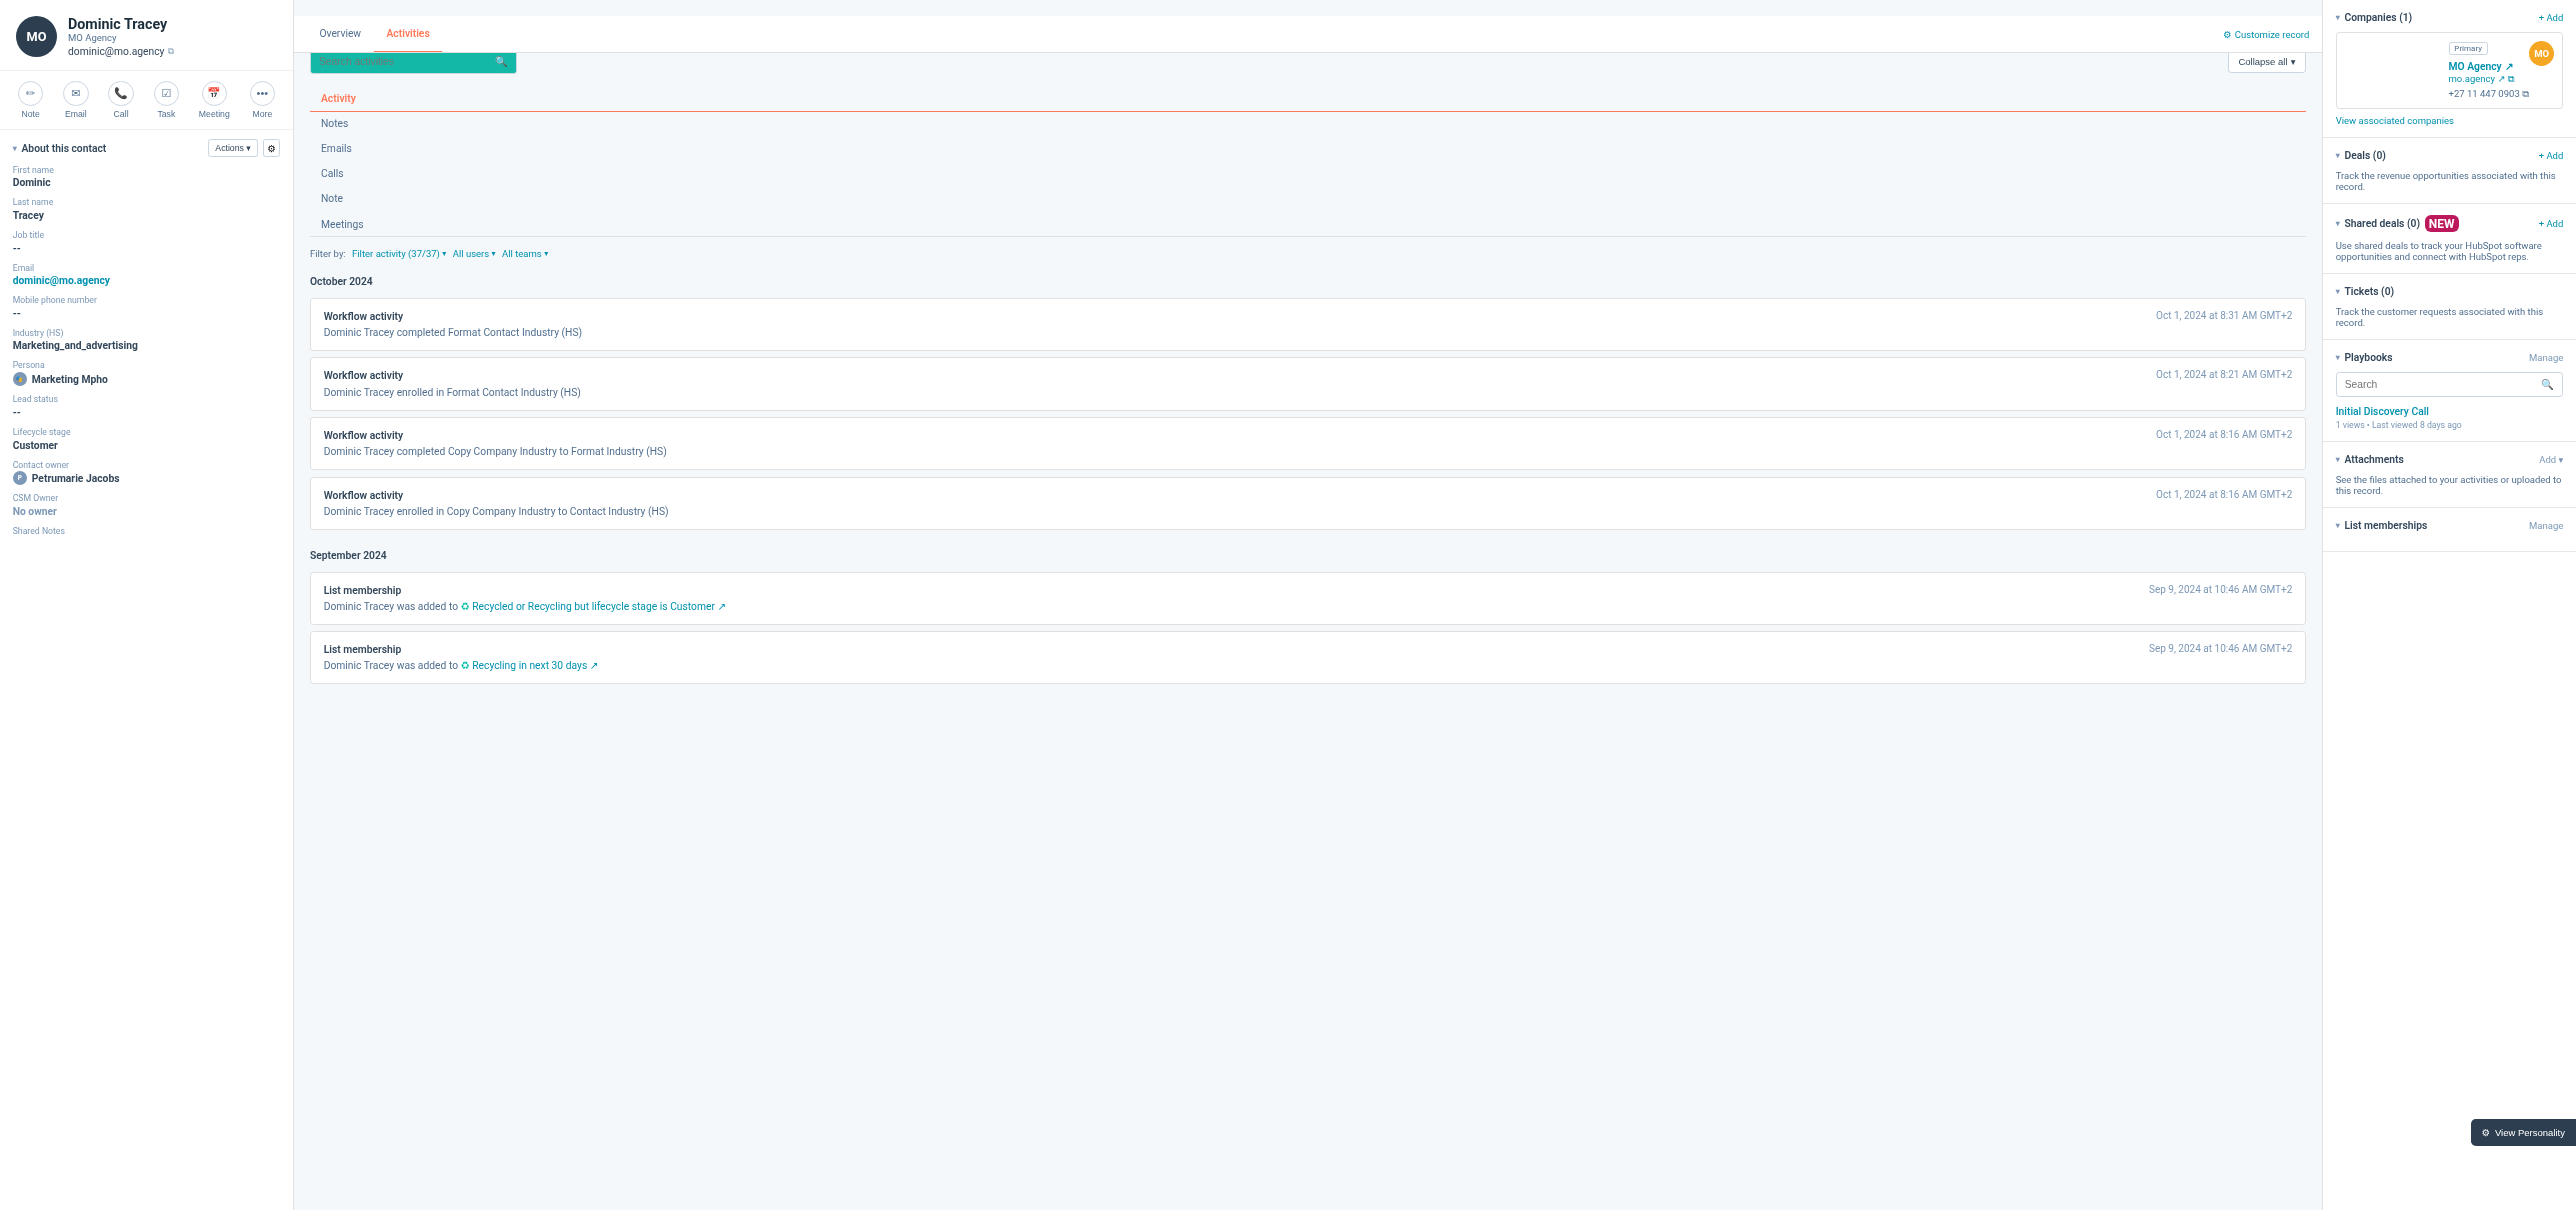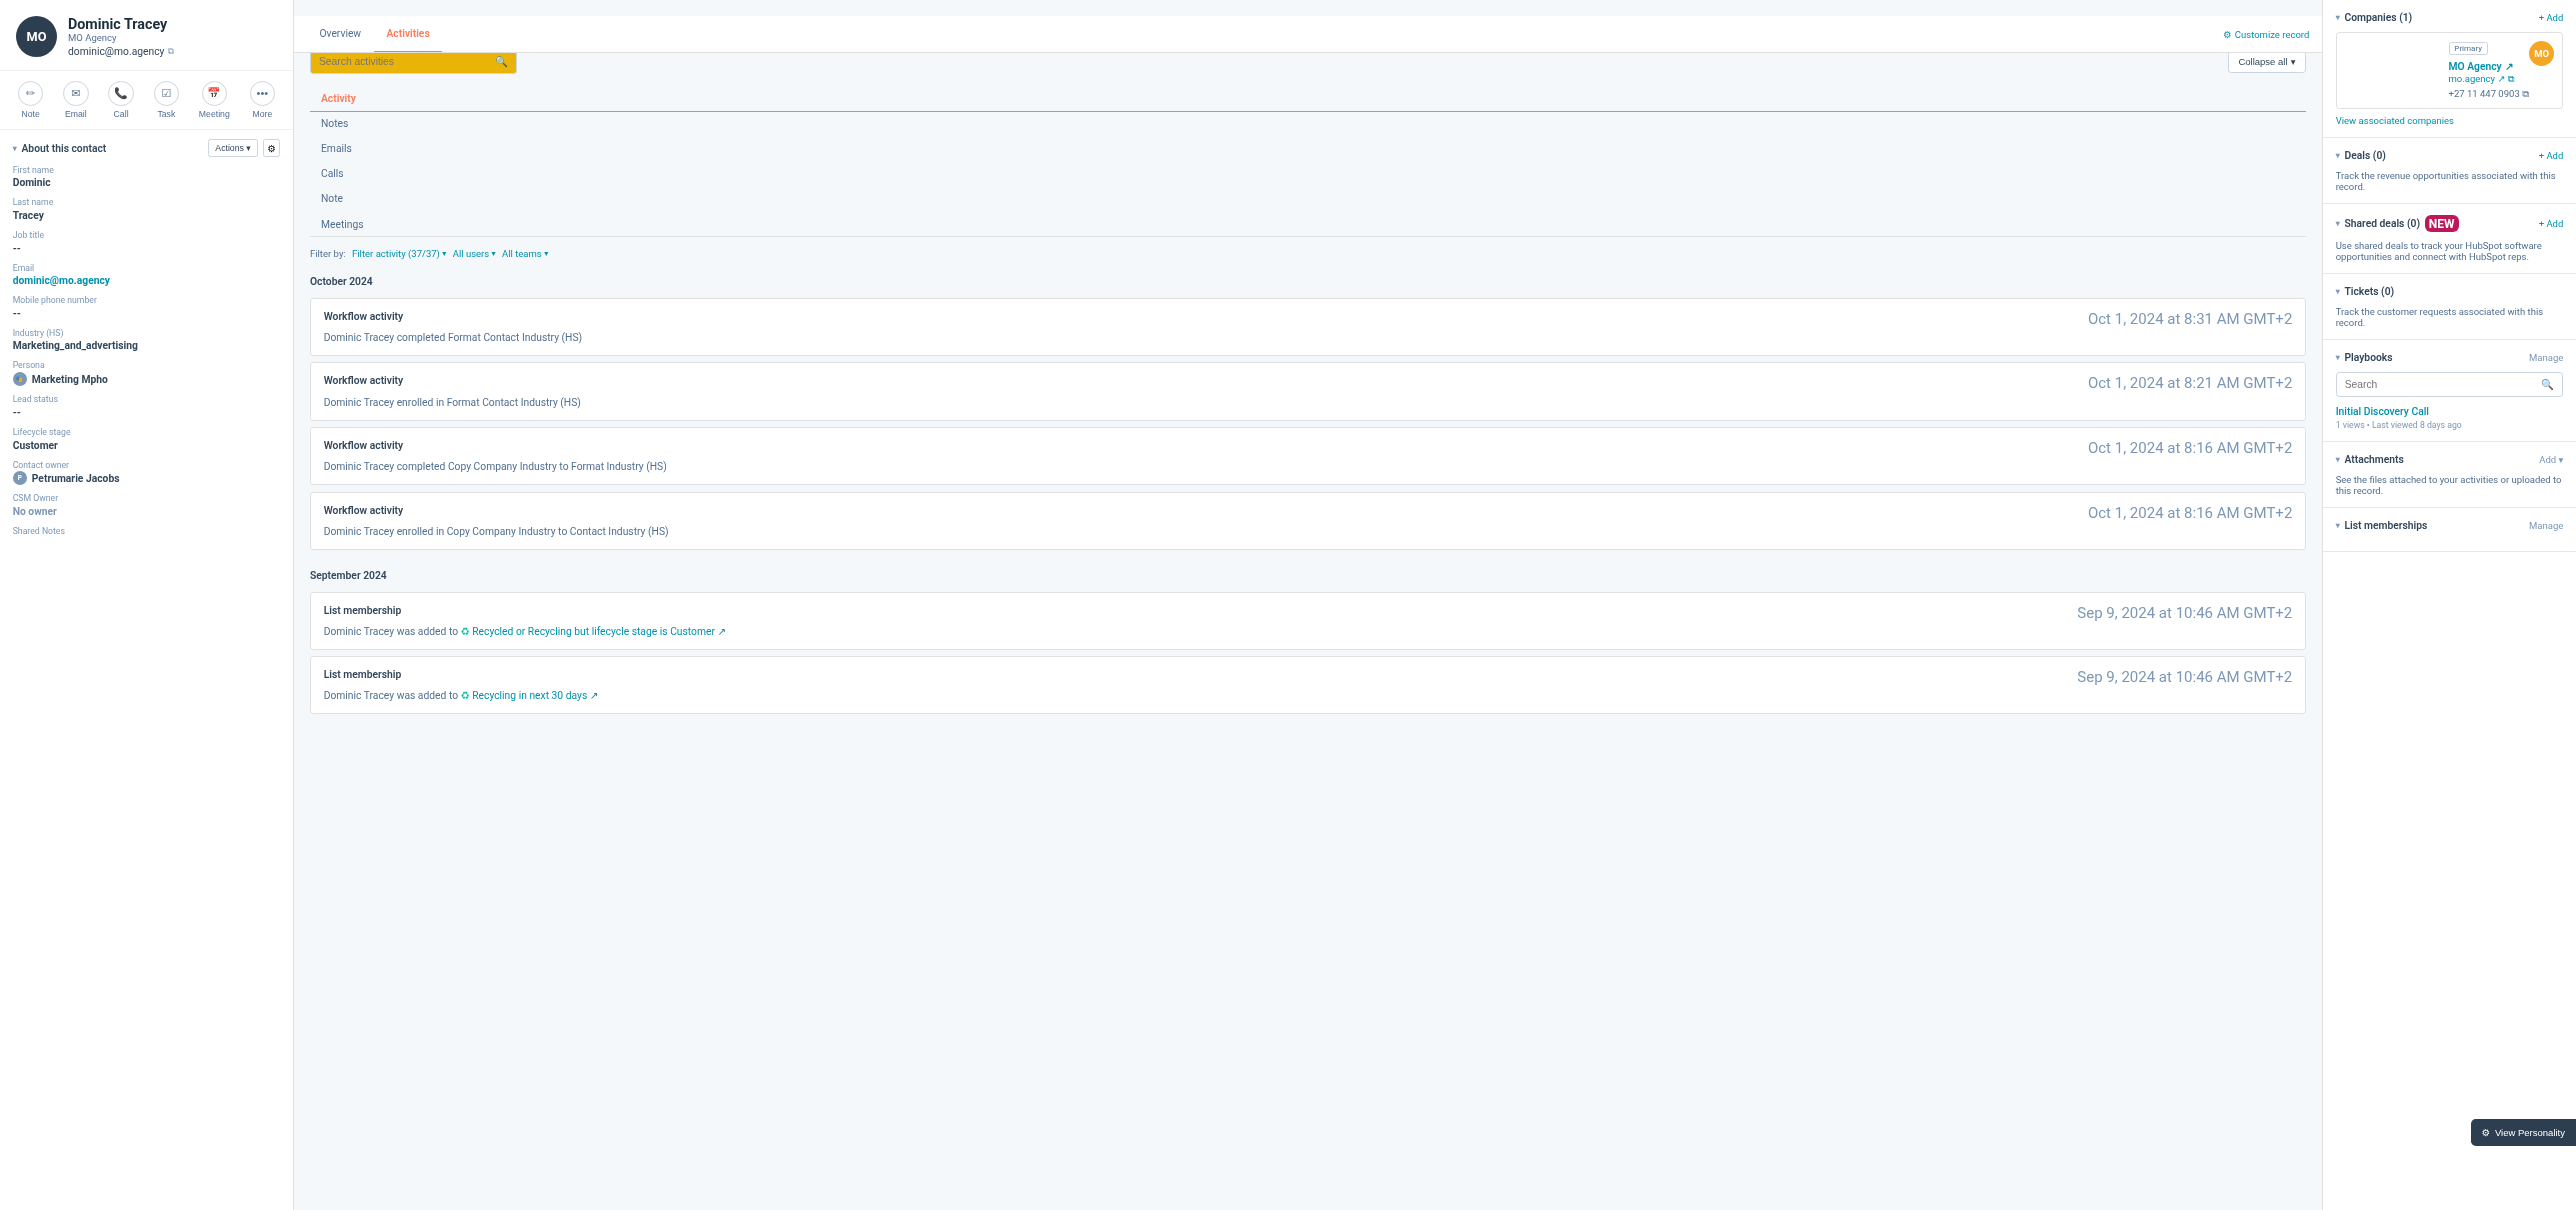--- a/index.html
+++ b/index.html
@@ -34,39 +34,39 @@
 
     
     .main-content { flex: 1; overflow-y: auto; background: #f5f8fa; }
     .tabs-bar { background: #fff; border-bottom: 0.8px solid #e0e0e0; display: flex; align-items: center; padding: 0 12.7px; position: sticky; top: 16px; z-index: 10; }
     .tab { padding: 11px 12.7px; font-size: 10.3px; color: #516f90; cursor: pointer; border-bottom: 1.6px solid transparent; }
     .tab.active { color: #ff7a59; border-bottom-color: #ff7a59; font-weight: 600; }
     .customize-link { margin-left: auto; font-size: 9.5px; color: #0091ae; cursor: pointer; display: flex; align-items: center; gap: 3.2px; }
 
     .activities-area { padding: 12.7px 16px; }
     .activities-toolbar { display: flex; align-items: center; gap: 8px; margin-bottom: 11px; }
-    .search-box { display: flex; align-items: center; gap: 4.8px; border: 0.8px solid #cbd6e2; border-radius: 3.2px; padding: 4.8px 8px; background: #eab308; width: 207px; }
+    .search-box { display: flex; align-items: center; gap: 4.8px; border: 0.8px solid #cbd6e2; border-radius: 3.2px; padding: 4.8px 8px; background: #14b8a6; width: 207px; }
     .search-box input { border: none; outline: none; font-size: 10.3px; color: #33475b; width: 100%; background: transparent; }
     .collapse-btn { margin-left: auto; border: 0.8px solid #cbd6e2; background: #fff; border-radius: 3.2px; padding: 4.8px 9.5px; font-size: 9.5px; cursor: pointer; display: flex; align-items: center; gap: 3.2px; color: #33475b; }
 
     .activity-tabs { display: flex; gap: 0; border-bottom: 1.6px solid #e0e0e0; margin-bottom: 11px; flex-direction: column; }
     .activity-tab { padding: 6.4px 11px; font-size: 10.3px; color: #516f90; cursor: pointer; border-bottom: 1.6px solid transparent; margin-bottom: -1.6px; }
     .activity-tab.active { color: #ff7a59; border-bottom-color: #ff7a59; font-weight: 600; }
 
     .filter-bar { display: flex; align-items: center; gap: 6.4px; margin-bottom: 12.7px; font-size: 9.5px; color: #516f90; }
     .filter-chip { color: #0091ae; cursor: pointer; display: flex; align-items: center; gap: 2.4px; font-size: 9.5px; }
     .filter-chip::after { content: "▾"; font-size: 8px; }
 
     .month-group { margin-bottom: 16px; }
     .month-label { font-size: 10.3px; font-weight: 600; color: #33475b; margin-bottom: 6.4px; padding: 3.2px 0; }
 
     .activity-card { background: #fff; border: 0.8px solid #e0e0e0; border-radius: 3.2px; padding: 11px 12.7px; margin-bottom: 6.4px; }
     .activity-card-header { display: flex; justify-content: space-between; align-items: flex-start; margin-bottom: 3.2px; }
     .activity-type { font-size: 10.3px; font-weight: 600; color: #33475b; }
-    .activity-time { font-size: 15px; color: #7c98b6; }
+    .activity-time { font-size: 10px; color: #7c98b6; }
     .activity-desc { font-size: 10.3px; color: #516f90; }
     .activity-desc a { color: #0091ae; text-decoration: none; display: inline-flex; align-items: center; gap: 2.4px; }
     .recycled-icon { color: #00bda5; }
 
     
     .right-sidebar { width: 254px; min-width: 254px; background: #fff; border-left: 0.8px solid #e0e0e0; overflow-y: auto; }
     .right-section { border-bottom: 0.8px solid #e8e8e8; padding: 11px 12.7px; }
     .right-section-header { display: flex; justify-content: space-between; align-items: center; margin-bottom: 8px; cursor: pointer; }
     .right-section-title { font-size: 10.3px; font-weight: 600; color: #33475b; display: flex; align-items: center; gap: 4.8px; }
     .right-add-link { color: #0091ae; font-size: 9.5px; cursor: pointer; }

